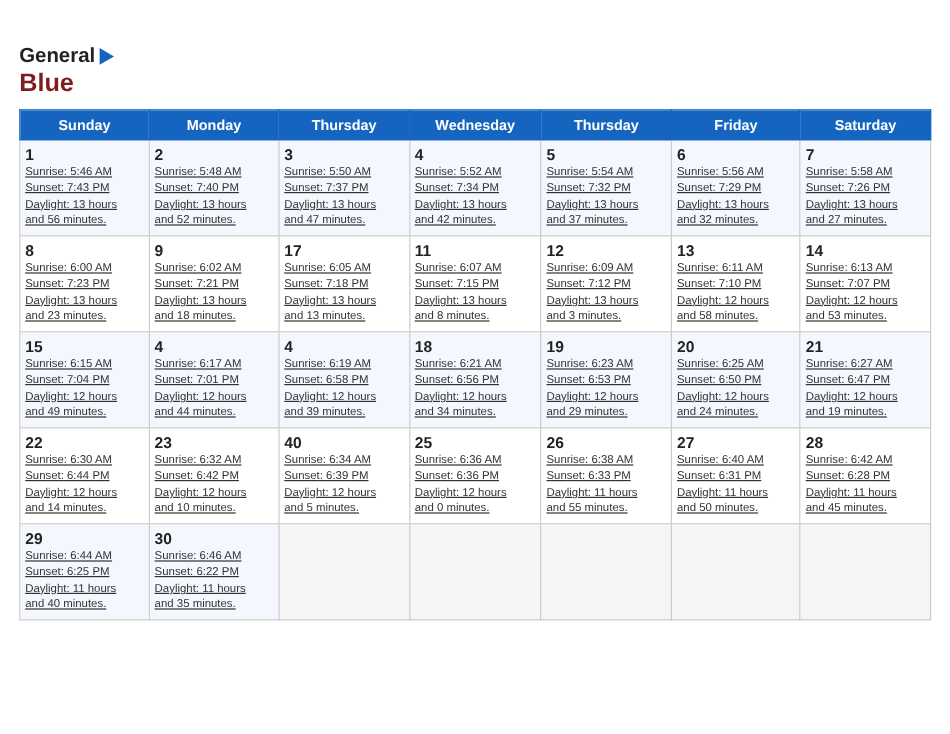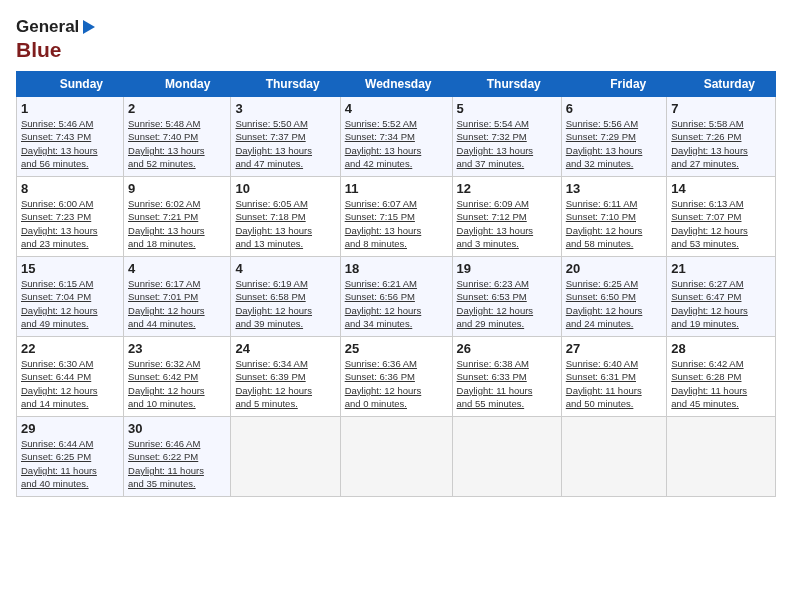--- a/index.html
+++ b/index.html
@@ -17,20 +17,21 @@
     .header {
       display: flex;
       justify-content: space-between;
       align-items: flex-start;
       margin-bottom: 10px;
     }
     .logo {
       display: flex;
       align-items: center;
       gap: 4px;
+      margin-top: 20px;
     }
     .title-block {
       text-align: right;
     }
     .month-title {
       font-size: 32px;
       font-weight: bold;
       color: #222;
       line-height: 1.1;
     }
@@ -39,24 +40,24 @@
       color: #444;
     }
     table {
       width: 100%;
       border-collapse: collapse;
       font-size: 10.5px;
     }
     thead tr th {
       background: #1565c0;
       color: #fff;
-      padding: 5px 20px;
+      padding: 5px 4px;
       font-size: 12px;
       font-weight: bold;
-      text-align: right;
+      text-align: center;
       border: 1px solid #1565c0;
     }
     tbody tr td {
       border: 1px solid #ccc;
       vertical-align: top;
       padding: 4px 4px;
       width: 113px;
       height: 80px;
       background: #fff;
     }
@@ -123,39 +124,39 @@
           <td><span class="day-num">2</span><span class="day-info">Sunrise: 5:48 AM<br>Sunset: 7:40 PM<br>Daylight: 13 hours<br>and 52 minutes.</span></td>
           <td><span class="day-num">3</span><span class="day-info">Sunrise: 5:50 AM<br>Sunset: 7:37 PM<br>Daylight: 13 hours<br>and 47 minutes.</span></td>
           <td><span class="day-num">4</span><span class="day-info">Sunrise: 5:52 AM<br>Sunset: 7:34 PM<br>Daylight: 13 hours<br>and 42 minutes.</span></td>
           <td><span class="day-num">5</span><span class="day-info">Sunrise: 5:54 AM<br>Sunset: 7:32 PM<br>Daylight: 13 hours<br>and 37 minutes.</span></td>
           <td><span class="day-num">6</span><span class="day-info">Sunrise: 5:56 AM<br>Sunset: 7:29 PM<br>Daylight: 13 hours<br>and 32 minutes.</span></td>
           <td><span class="day-num">7</span><span class="day-info">Sunrise: 5:58 AM<br>Sunset: 7:26 PM<br>Daylight: 13 hours<br>and 27 minutes.</span></td>
         </tr>
         <tr>
           <td><span class="day-num">8</span><span class="day-info">Sunrise: 6:00 AM<br>Sunset: 7:23 PM<br>Daylight: 13 hours<br>and 23 minutes.</span></td>
           <td><span class="day-num">9</span><span class="day-info">Sunrise: 6:02 AM<br>Sunset: 7:21 PM<br>Daylight: 13 hours<br>and 18 minutes.</span></td>
-          <td><span class="day-num">10</span><span class="day-info">Sunrise: 6:05 AM<br>Sunset: 7:18 PM<br>Daylight: 13 hours<br>and 13 minutes.</span></td>
+          <td><span class="day-num">17</span><span class="day-info">Sunrise: 6:05 AM<br>Sunset: 7:18 PM<br>Daylight: 13 hours<br>and 13 minutes.</span></td>
           <td><span class="day-num">11</span><span class="day-info">Sunrise: 6:07 AM<br>Sunset: 7:15 PM<br>Daylight: 13 hours<br>and 8 minutes.</span></td>
           <td><span class="day-num">12</span><span class="day-info">Sunrise: 6:09 AM<br>Sunset: 7:12 PM<br>Daylight: 13 hours<br>and 3 minutes.</span></td>
           <td><span class="day-num">13</span><span class="day-info">Sunrise: 6:11 AM<br>Sunset: 7:10 PM<br>Daylight: 12 hours<br>and 58 minutes.</span></td>
           <td><span class="day-num">14</span><span class="day-info">Sunrise: 6:13 AM<br>Sunset: 7:07 PM<br>Daylight: 12 hours<br>and 53 minutes.</span></td>
         </tr>
         <tr>
           <td><span class="day-num">15</span><span class="day-info">Sunrise: 6:15 AM<br>Sunset: 7:04 PM<br>Daylight: 12 hours<br>and 49 minutes.</span></td>
           <td><span class="day-num">4</span><span class="day-info">Sunrise: 6:17 AM<br>Sunset: 7:01 PM<br>Daylight: 12 hours<br>and 44 minutes.</span></td>
           <td><span class="day-num">4</span><span class="day-info">Sunrise: 6:19 AM<br>Sunset: 6:58 PM<br>Daylight: 12 hours<br>and 39 minutes.</span></td>
           <td><span class="day-num">18</span><span class="day-info">Sunrise: 6:21 AM<br>Sunset: 6:56 PM<br>Daylight: 12 hours<br>and 34 minutes.</span></td>
           <td><span class="day-num">19</span><span class="day-info">Sunrise: 6:23 AM<br>Sunset: 6:53 PM<br>Daylight: 12 hours<br>and 29 minutes.</span></td>
           <td><span class="day-num">20</span><span class="day-info">Sunrise: 6:25 AM<br>Sunset: 6:50 PM<br>Daylight: 12 hours<br>and 24 minutes.</span></td>
           <td><span class="day-num">21</span><span class="day-info">Sunrise: 6:27 AM<br>Sunset: 6:47 PM<br>Daylight: 12 hours<br>and 19 minutes.</span></td>
         </tr>
         <tr>
           <td><span class="day-num">22</span><span class="day-info">Sunrise: 6:30 AM<br>Sunset: 6:44 PM<br>Daylight: 12 hours<br>and 14 minutes.</span></td>
           <td><span class="day-num">23</span><span class="day-info">Sunrise: 6:32 AM<br>Sunset: 6:42 PM<br>Daylight: 12 hours<br>and 10 minutes.</span></td>
-          <td><span class="day-num">24</span><span class="day-info">Sunrise: 6:34 AM<br>Sunset: 6:39 PM<br>Daylight: 12 hours<br>and 5 minutes.</span></td>
+          <td><span class="day-num">40</span><span class="day-info">Sunrise: 6:34 AM<br>Sunset: 6:39 PM<br>Daylight: 12 hours<br>and 5 minutes.</span></td>
           <td><span class="day-num">25</span><span class="day-info">Sunrise: 6:36 AM<br>Sunset: 6:36 PM<br>Daylight: 12 hours<br>and 0 minutes.</span></td>
           <td><span class="day-num">26</span><span class="day-info">Sunrise: 6:38 AM<br>Sunset: 6:33 PM<br>Daylight: 11 hours<br>and 55 minutes.</span></td>
           <td><span class="day-num">27</span><span class="day-info">Sunrise: 6:40 AM<br>Sunset: 6:31 PM<br>Daylight: 11 hours<br>and 50 minutes.</span></td>
           <td><span class="day-num">28</span><span class="day-info">Sunrise: 6:42 AM<br>Sunset: 6:28 PM<br>Daylight: 11 hours<br>and 45 minutes.</span></td>
         </tr>
         <tr>
           <td><span class="day-num">29</span><span class="day-info">Sunrise: 6:44 AM<br>Sunset: 6:25 PM<br>Daylight: 11 hours<br>and 40 minutes.</span></td>
           <td><span class="day-num">30</span><span class="day-info">Sunrise: 6:46 AM<br>Sunset: 6:22 PM<br>Daylight: 11 hours<br>and 35 minutes.</span></td>
           <td class="empty-cell"></td>
           <td class="empty-cell"></td>

